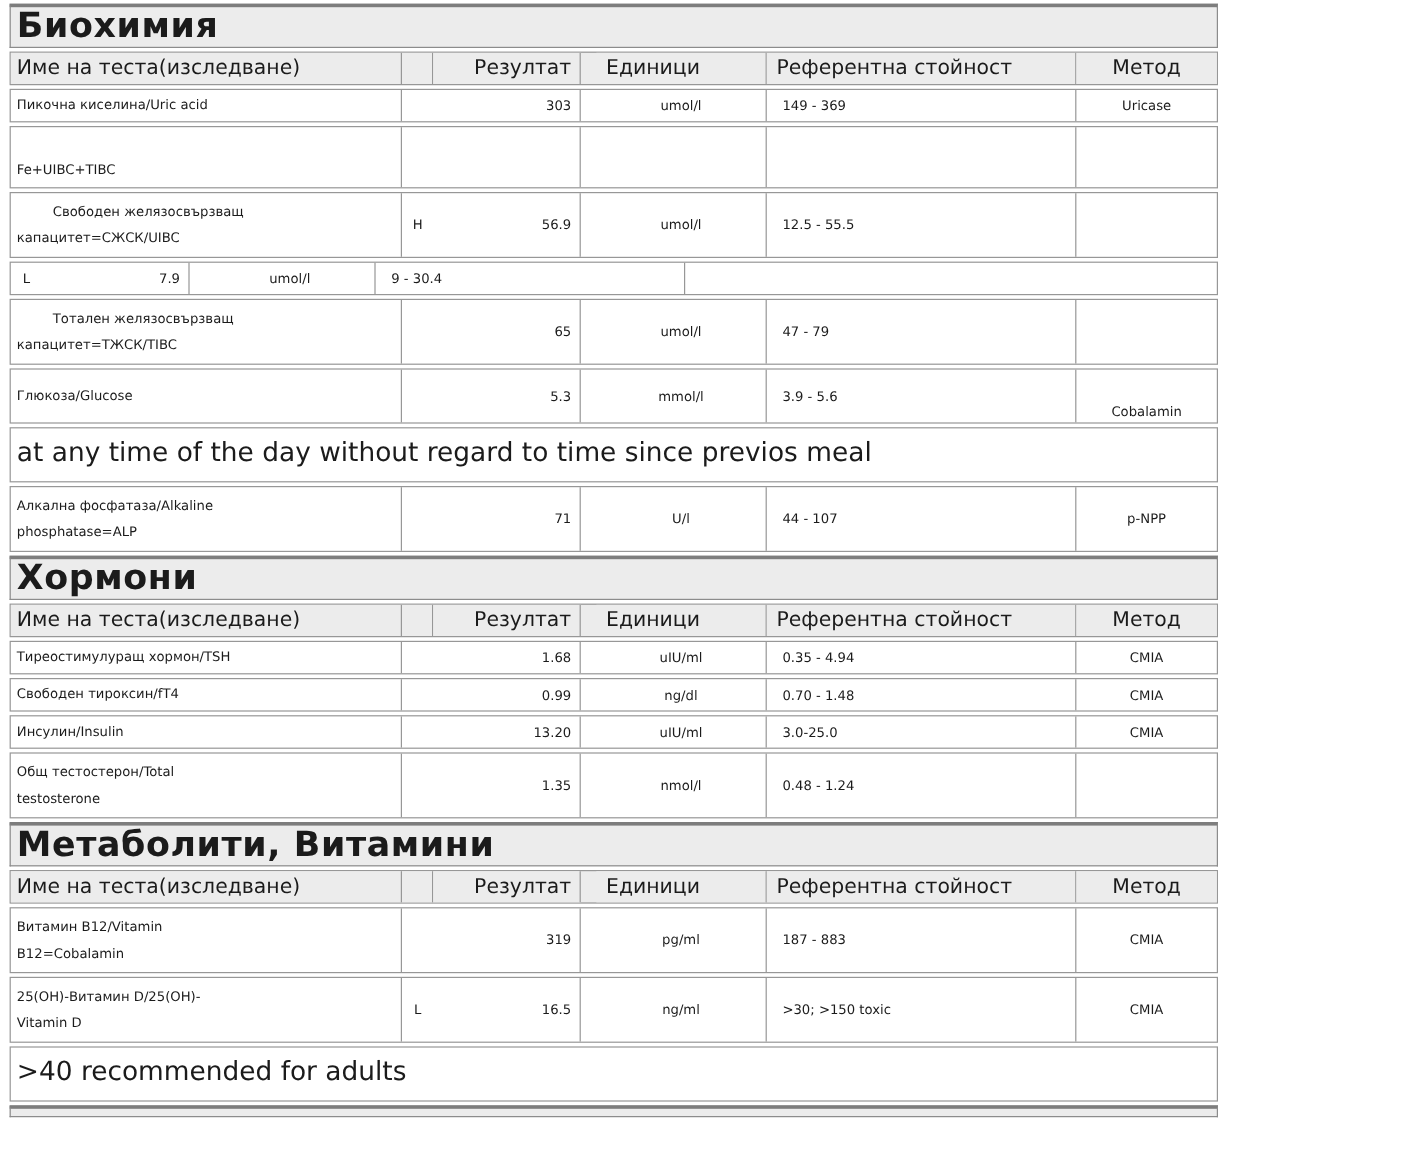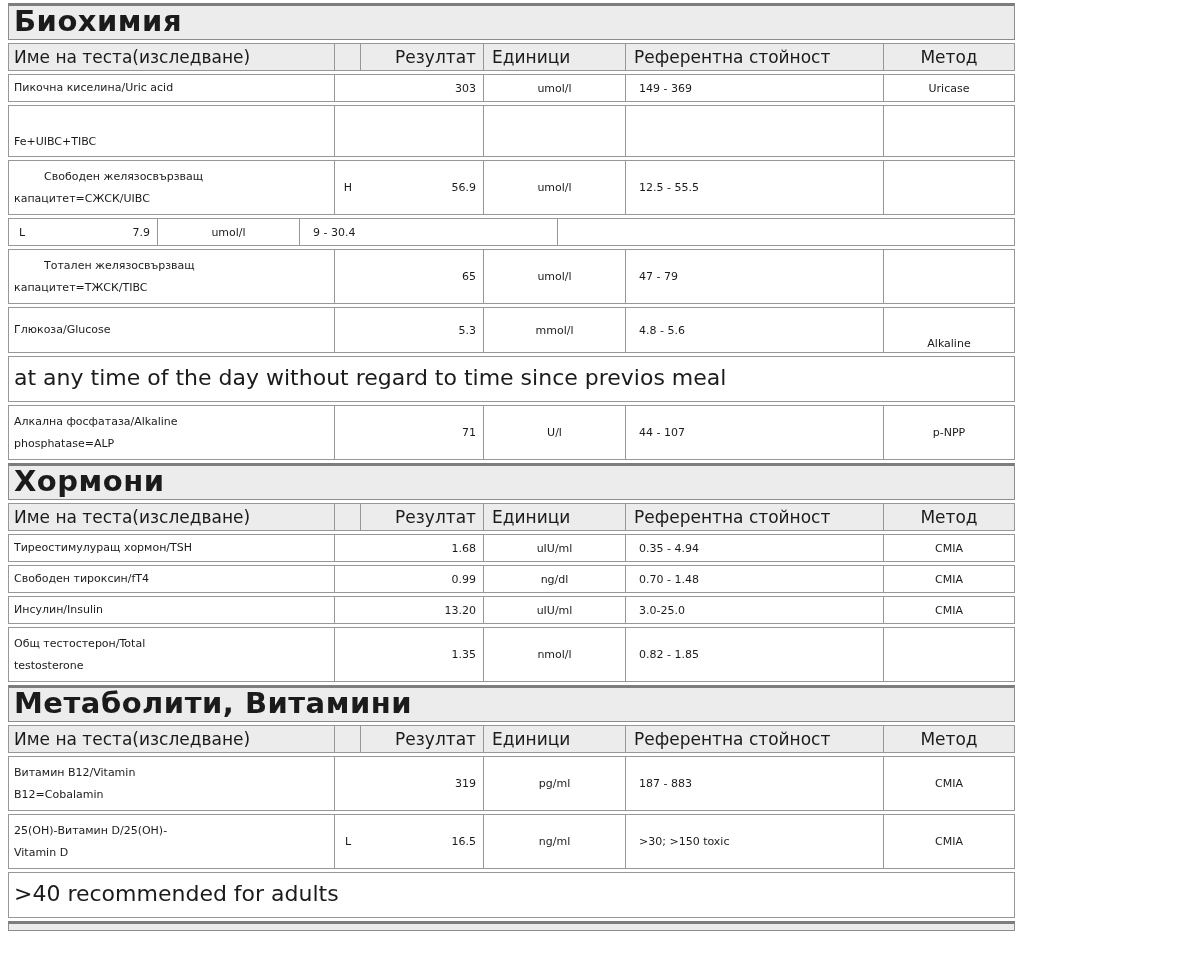--- a/index.html
+++ b/index.html
@@ -15,21 +15,21 @@
   .row{display:flex;align-items:stretch;background:#ffffff;border:1px solid #979797;
        box-sizing:border-box;margin-top:3px;min-height:28px;font-size:11px;}
   .row.two{min-height:55px;}
   .row.gmid{min-height:46px;}
   .row.grow{min-height:52px;}
   .row.hrow{min-height:25px;background:#ececec;font-size:17px;}
   .cell{box-sizing:border-box;display:flex;align-items:center;}
   .c-name{width:326px;border-right:1px solid #979797;padding:2px 3px 2px 5px;}
   .c-flag{width:26px;justify-content:center;}
   .c-result{width:123px;justify-content:flex-end;padding-right:7px;border-right:1px solid #979797;}
-  .c-units{width:142px;justify-content:center;border-right:1px solid #979797;}
+  .c-units{width:142px;justify-content:center;border-right:1px solid #979797;margin-left:13px;}
   .c-ref{width:258px;justify-content:flex-start;padding-left:13px;border-right:1px solid #979797;}
   .c-method{flex:1;justify-content:center;padding:0 3px;}
   .c-method.bottom{align-items:flex-end;padding-bottom:2px;}
   
   .hrow .cell{background:#ececec;}
   .hrow .c-flag{border-right:1px solid #979797;}
   .hrow .c-units,.hrow .c-ref{justify-content:flex-start;padding-left:8px;}
   .nm{display:block;white-space:pre-line;line-height:22px;}
   .nm.indent{text-indent:30px;}
   .grow .c-name{align-items:flex-end;padding-bottom:3px;text-align:center;}
@@ -104,22 +104,22 @@
       <div class="cell c-ref">47 - 79</div>
       <div class="cell c-method"></div>
     </div>
     <div class="row gmid">
       <div class="cell c-name">
         <span class="nm">Глюкоза/Glucose</span>
       </div>
       <div class="cell c-flag"></div>
       <div class="cell c-result">5.3</div>
       <div class="cell c-units">mmol/l</div>
-      <div class="cell c-ref">4.8 - 5.6</div>
-      <div class="cell c-method bottom">Alkaline</div>
+      <div class="cell c-ref">3.9 - 5.6</div>
+      <div class="cell c-method bottom">Cobalamin</div>
     </div>
     <div class="noterow">at any time of the day without regard to time since previos meal</div>
     <div class="row two">
       <div class="cell c-name">
         <span class="nm">Алкална фосфатаза/Alkaline
 phosphatase=ALP</span>
       </div>
       <div class="cell c-flag"></div>
       <div class="cell c-result">71</div>
       <div class="cell c-units">U/l</div>
@@ -168,21 +168,21 @@
       <div class="cell c-method">CMIA</div>
     </div>
     <div class="row two">
       <div class="cell c-name">
         <span class="nm">Общ тестостерон/Total
 testosterone</span>
       </div>
       <div class="cell c-flag"></div>
       <div class="cell c-result">1.35</div>
       <div class="cell c-units">nmol/l</div>
-      <div class="cell c-ref">0.82 - 1.85</div>
+      <div class="cell c-ref">0.48 - 1.24</div>
       <div class="cell c-method"></div>
     </div>
     <div class="band">Метаболити, Витамини</div>
     <div class="row hrow">
       <div class="cell c-name">
         <span class="nm">Име на теста(изследване)</span>
       </div>
       <div class="cell c-flag"></div>
       <div class="cell c-result">Резултат</div>
       <div class="cell c-units">Единици</div>

